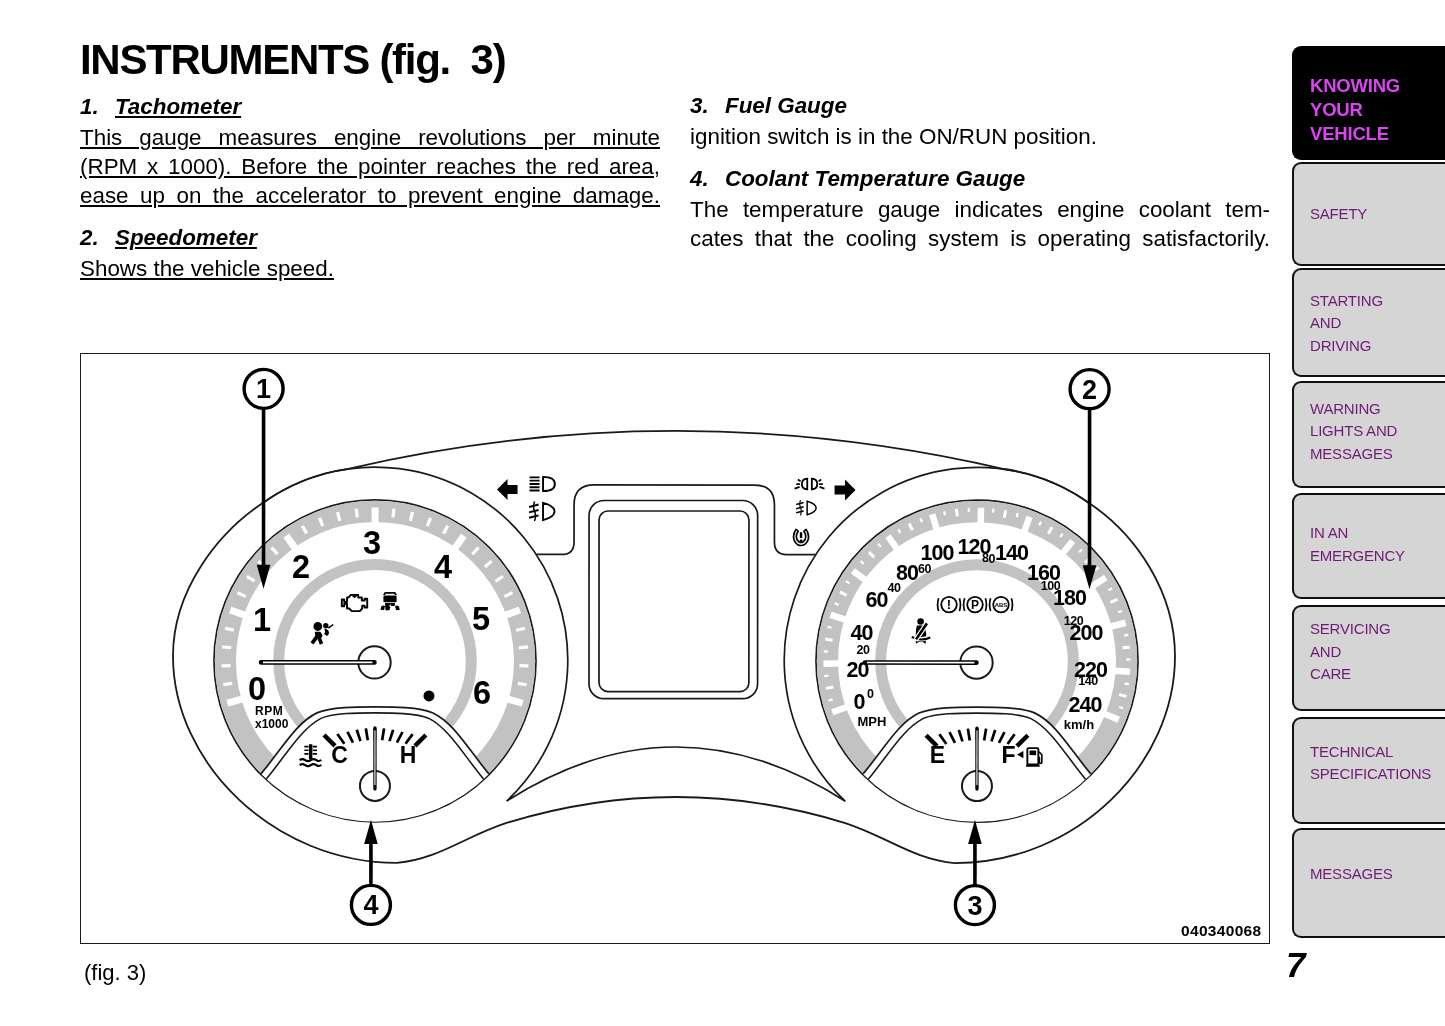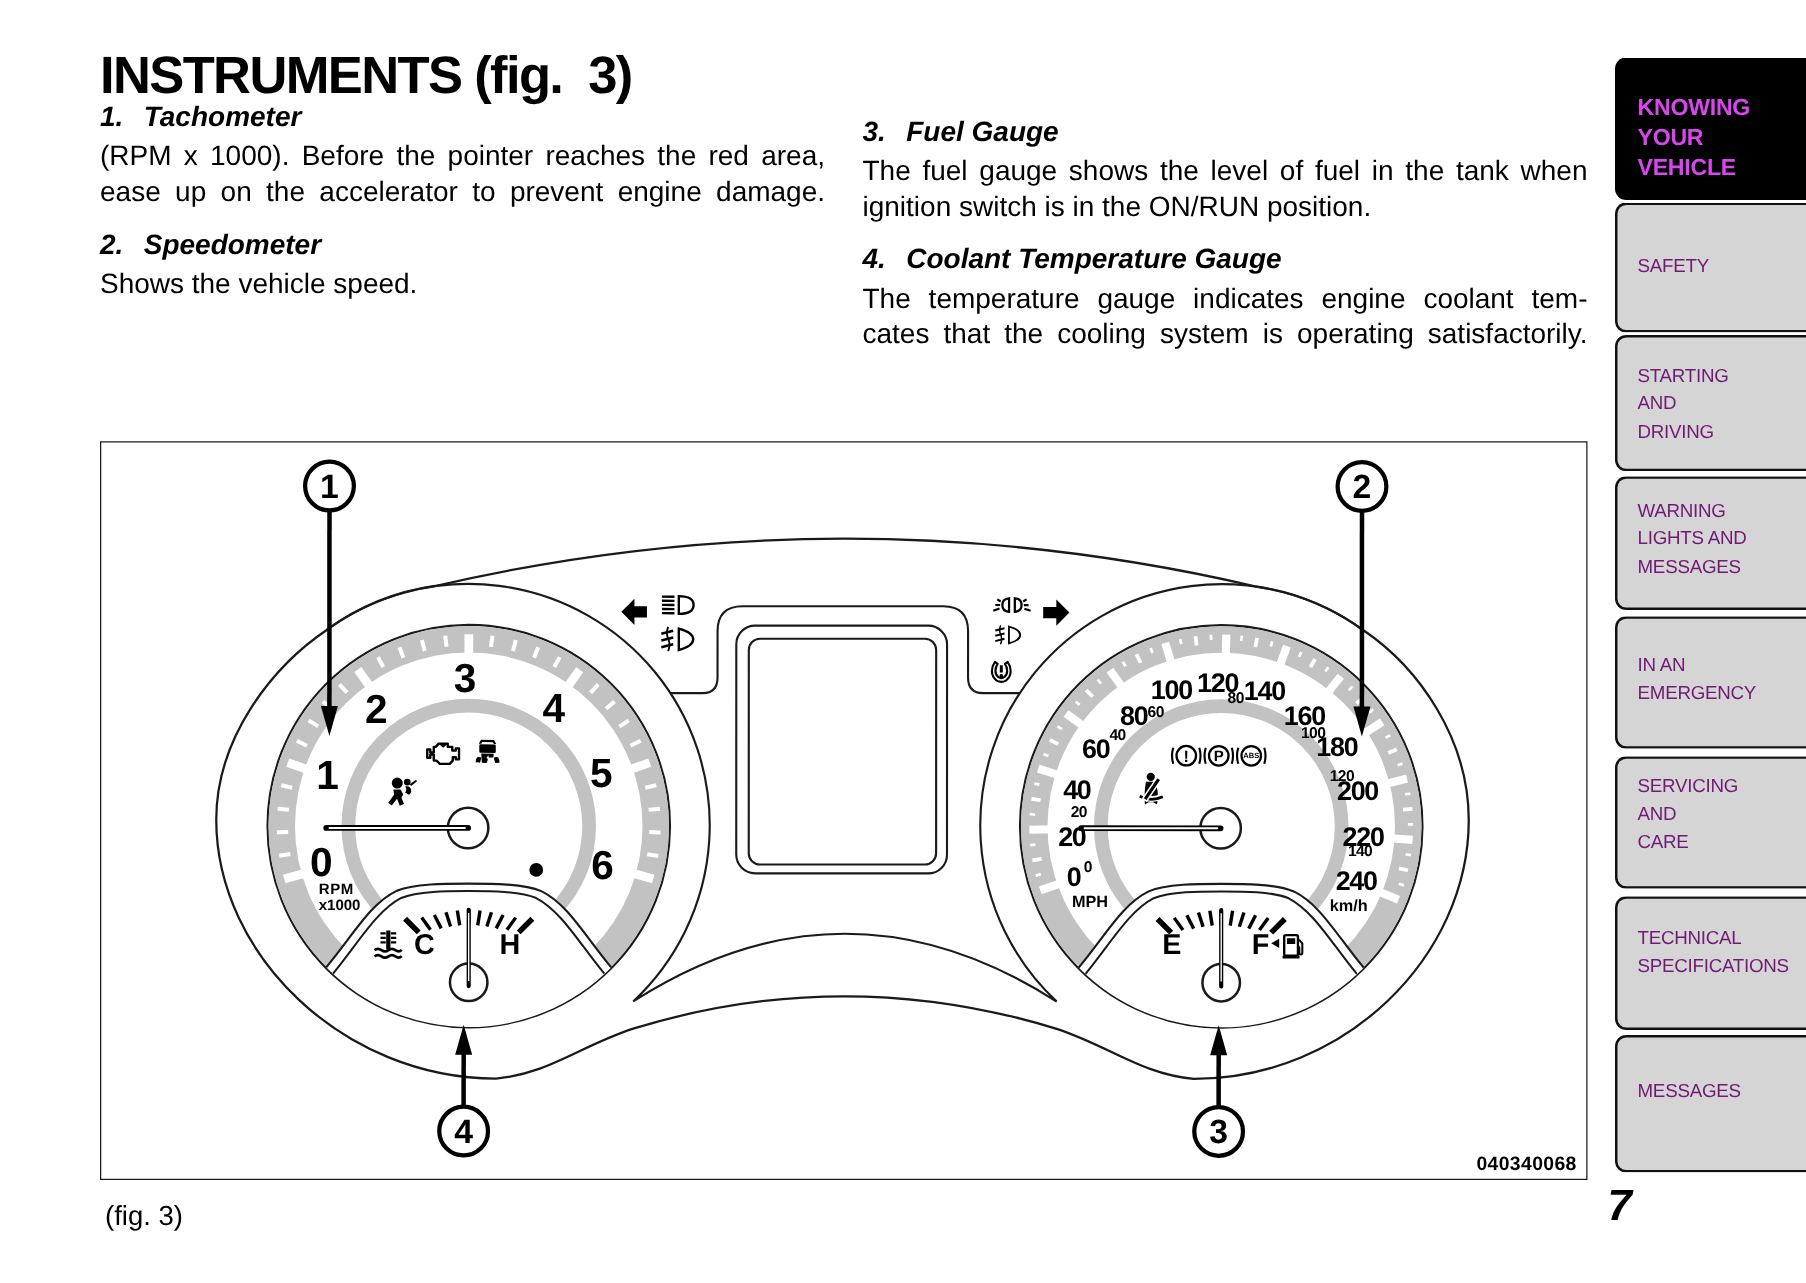--- a/index.html
+++ b/index.html
@@ -1,19 +1,19 @@
 <!DOCTYPE html>
 <html><head><meta charset="utf-8"><style>
 * { margin:0; padding:0; box-sizing:border-box; }
 html,body { width:1445px; height:1026px; background:#fff; overflow:hidden; -webkit-font-smoothing:antialiased;
   font-family:"Liberation Sans", sans-serif; color:#000; }
 #page { position:relative; width:1445px; height:1026px; overflow:hidden; transform:translateZ(0); }
 h1 { position:absolute; left:80px; top:36px; font-size:42px; font-weight:bold; letter-spacing:-1.3px; }
 .col { position:absolute; width:580px; font-size:22.4px; line-height:28.8px; }
-#colL { left:80px; top:80px; }
+#colL { left:80px; top:93px;text-decoration:underline; }
 #colR { left:690px; top:91.5px; }
 .hd { font-weight:bold; font-style:italic; margin-top:13px; }
 .hd + div { margin-top:2.5px; }
 .hd:first-child { margin-top:0; }
 .hd .n { display:inline-block; width:35px; font-style:italic; }
 .j { text-align:justify; text-align-last:justify; }
 .figure { position:absolute; left:80px; top:353px; width:1190px; height:591px; border:1.8px solid #1a1a1a; }
 .figure svg { position:absolute; left:-1.8px; top:-1.8px; }
 #figcap { position:absolute; left:84px; top:960px; font-size:22px; }
 #pageno { position:absolute; left:1286px; top:945px; font-size:35px; font-weight:bold; font-style:italic; }
@@ -22,28 +22,28 @@
 .tab.black { background:#000; border-color:#000; }
 .tabtxt { position:absolute; left:16px; top:50%; transform:translateY(-50%);
   font-size:15px; line-height:22.5px; color:#701a75; letter-spacing:-0.2px; }
 .tab.black .tabtxt { color:#d946ef; font-size:18.5px; line-height:23.8px; font-weight:bold; }
 </style></head>
 <body>
 <div id="page">
 <h1>INSTRUMENTS (fig.&nbsp; 3)</h1>
 <div class="col" id="colL">
   <div class="hd"><span class="n">1.</span>Tachometer</div>
+  <div class="j">This gauge measures engine revolutions per minute</div>
   <div class="j">(RPM x 1000). Before the pointer reaches the red area,</div>
   <div class="j">ease up on the accelerator to prevent engine damage.</div>
   <div class="hd"><span class="n">2.</span>Speedometer</div>
   <div>Shows the vehicle speed.</div>
 </div>
 <div class="col" id="colR">
   <div class="hd"><span class="n">3.</span>Fuel Gauge</div>
-  <div class="j">The fuel gauge shows the level of fuel in the tank when</div>
   <div>ignition switch is in the ON/RUN position.</div>
   <div class="hd"><span class="n">4.</span>Coolant Temperature Gauge</div>
   <div class="j">The temperature gauge indicates engine coolant tem-</div>
   <div class="j">cates that the cooling system is operating satisfactorily.</div>
 </div>
 <div class="figure">
 <svg width="1190" height="591" viewBox="80 353 1190 591" font-family="Liberation Sans, sans-serif" fill="#000">
 <g transform="rotate(0.02 675 650)">
 <path d="M 262.6 504.9 A 193 193 0 0 1 349.1 469.9 Q 677 394 1004.9 469.9 A 193 193 0 0 1 1091.4 504.9 C 1136 535 1176 592 1176 657 C 1176 765 1078 864 956 864 C 914 860 889 838 846.4 824 Q 677 772 507.6 824 C 465 838 440 860 398 864 C 276 864 174 765 174 657 C 174 592 218 535 262.6 504.9 Z" fill="#fff" stroke="#1a1a1a" stroke-width="1.8"></path>
 <path d="M 262.6 504.9 A 193 193 0 0 1 507.6 802.2 Q 677 693.8 846.4 802.2 A 193 193 0 0 1 1091.4 504.9" fill="none" stroke="#1a1a1a" stroke-width="1.7"></path>

